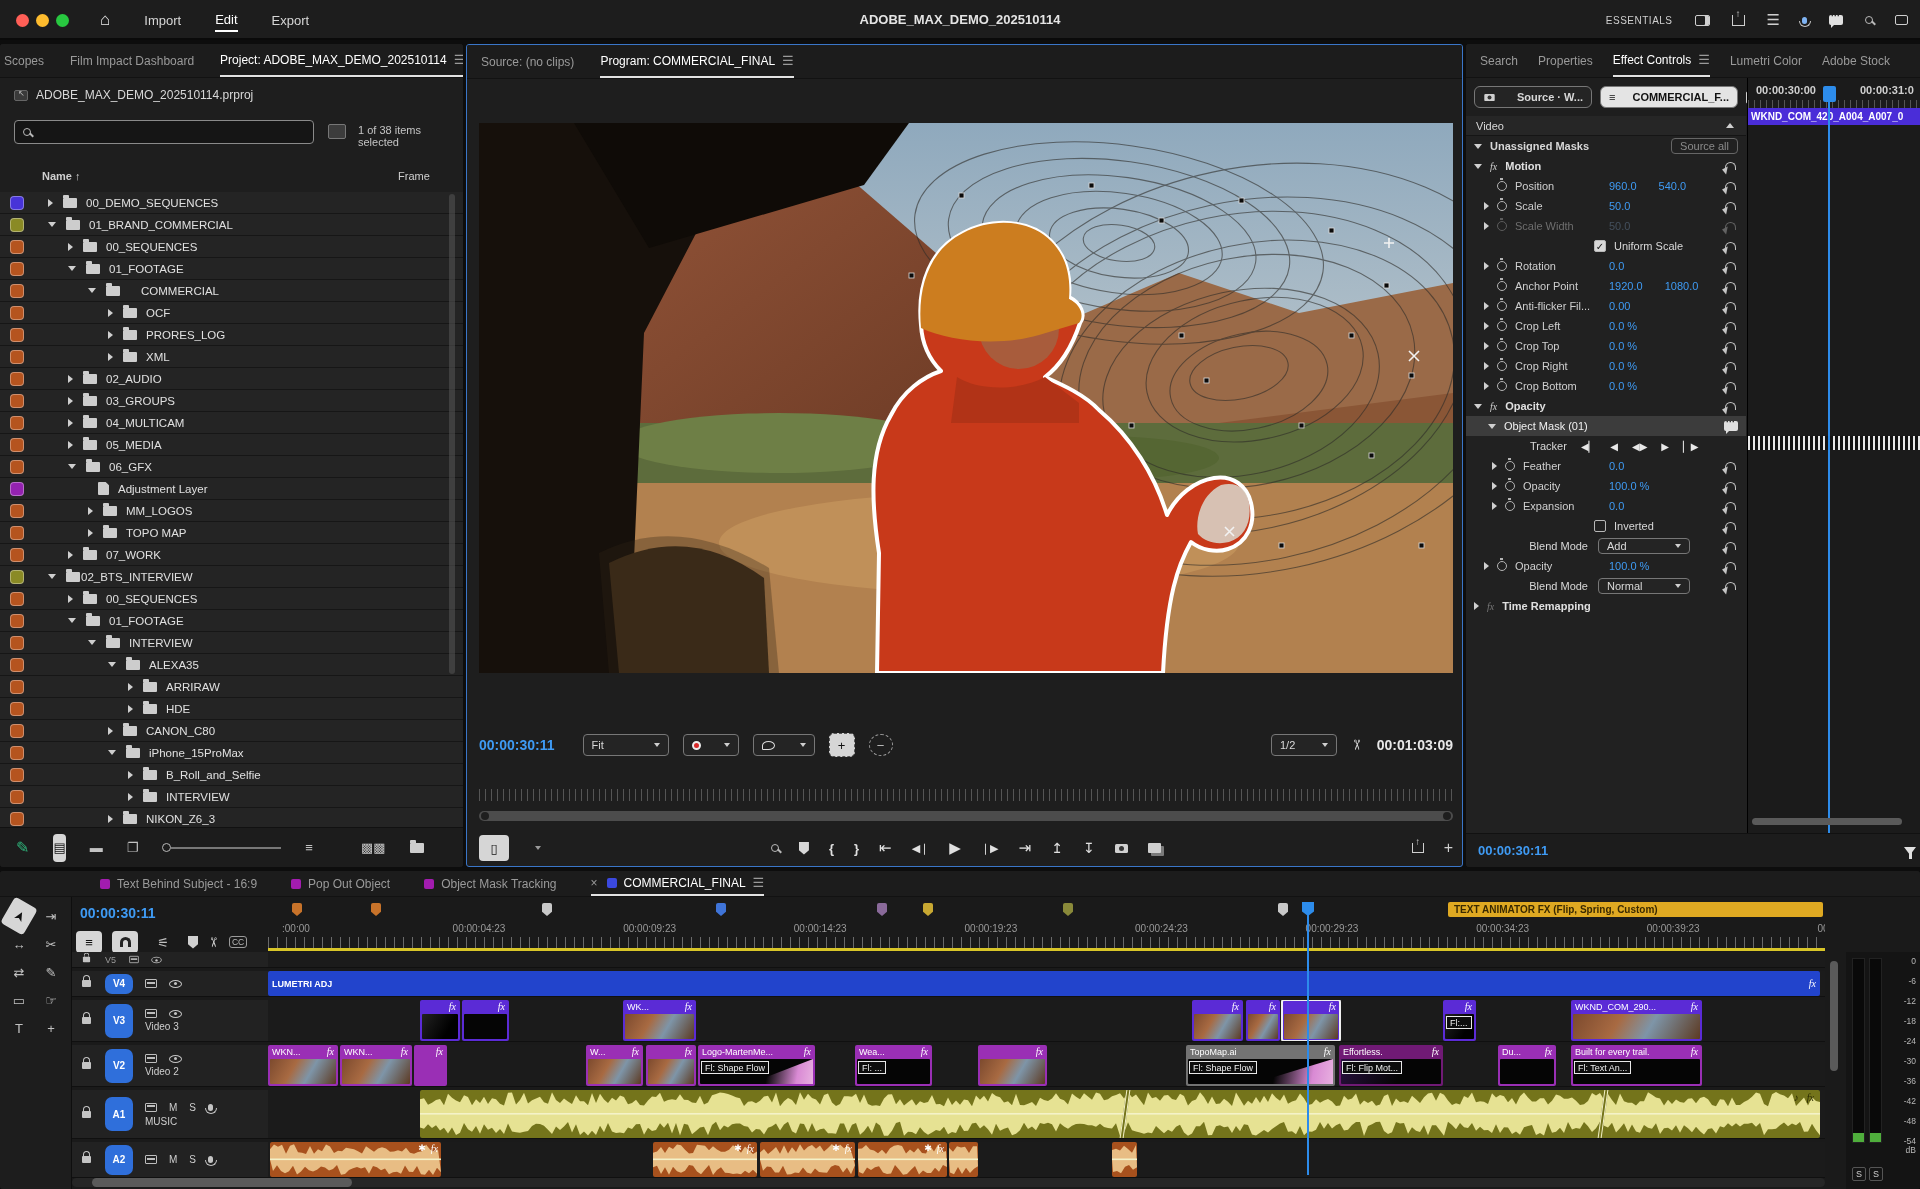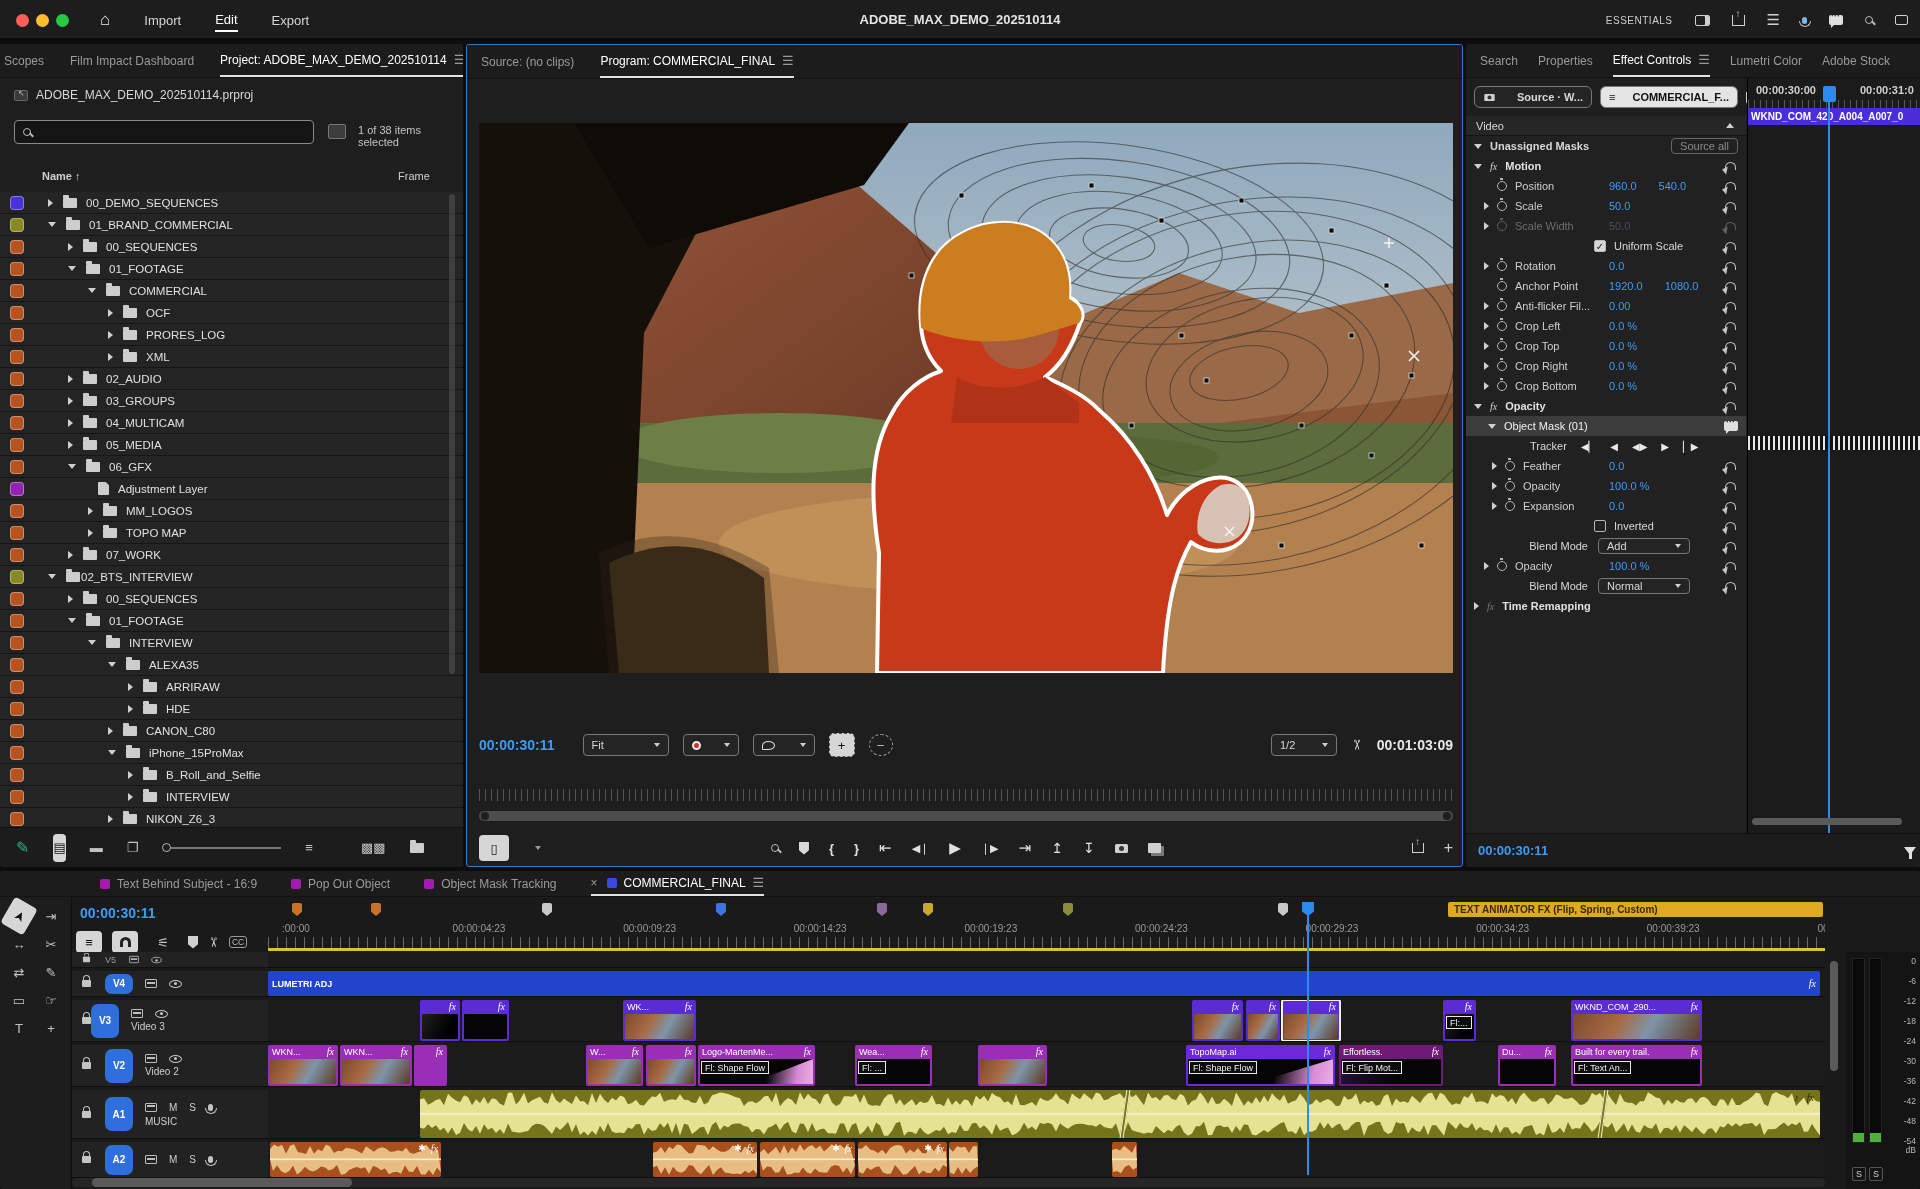--- a/index.html
+++ b/index.html
@@ -150,21 +150,21 @@
         <div class="trow" style="top: 66px;">
           <span class="chip" style="background: rgb(181, 84, 31); margin-left: 10px;"></span>
           <span class="chev-d" style="margin-left: 44px;"></span>
           <span class="fold" style="margin-left: 10px;"></span>
           <span style="margin-left: 9px; color: rgb(224, 224, 224); font-size: 11.5px; white-space: nowrap;">01_FOOTAGE</span>
         </div>
         <div class="trow" style="top: 88px;">
           <span class="chip" style="background: rgb(181, 84, 31); margin-left: 10px;"></span>
           <span class="chev-d" style="margin-left: 64px;"></span>
           <span class="fold" style="margin-left: 10px;"></span>
-          <span style="margin-left: 9px; color: rgb(224, 224, 224); font-size: 11.5px; white-space: nowrap;">COMMERCIAL</span>
+          <span style="margin-left: 21px; color: rgb(224, 224, 224); font-size: 11.5px; white-space: nowrap;">COMMERCIAL</span>
         </div>
         <div class="trow" style="top: 110px;">
           <span class="chip" style="background: rgb(181, 84, 31); margin-left: 10px;"></span>
           <span class="chev-r" style="margin-left: 84px;"></span>
           <span class="fold" style="margin-left: 10px;"></span>
           <span style="margin-left: 9px; color: rgb(224, 224, 224); font-size: 11.5px; white-space: nowrap;">OCF</span>
         </div>
         <div class="trow" style="top: 132px;">
           <span class="chip" style="background: rgb(181, 84, 31); margin-left: 10px;"></span>
           <span class="chev-r" style="margin-left: 84px;"></span>
@@ -798,21 +798,21 @@
         <div style="position: absolute; left: 268px; width: 1557px; background: rgb(27, 27, 27); border-bottom: 1px solid rgb(16, 16, 16); overflow: hidden; top: 19px; height: 26px;">
           <div class="clip" style="left: 0px; width: 1552px; top: 0px; height: 25px; background: rgb(34, 68, 204);">
             <div class="clipbar" style="height: 100%;">
               <span style="font-weight: bold;">LUMETRI ADJ</span>
               <span class="fxb">fx</span>
             </div>
           </div>
         </div>
         <div class="thead" style="top: 48px; height: 42px;">
           <span class="lk" style="margin-left: 10px;"></span>
-          <span class="badge" style="margin-left: 0; width: 28px; height: 34px;">V3</span>
+          <span class="badge" style="margin-left: 14px; width: 28px; height: 34px;">V3</span>
           <div style="margin-left: 12px; display: flex; flex-direction: column; gap: 3px;">
             <div style="display: flex; gap: 12px; align-items: center;">
               <span class="patch"></span>
               <span class="eye"></span>
             </div>
             <span style="color: rgb(207, 207, 207); font-size: 10px;">Video 3</span>
           </div>
         </div>
         <div style="position: absolute; left: 268px; width: 1557px; background: rgb(27, 27, 27); border-bottom: 1px solid rgb(16, 16, 16); overflow: hidden; top: 48px; height: 42px;">
           <div class="clip" style="left: 152px; width: 40px; top: 0px; height: 41px; background: rgb(91, 43, 214);">
@@ -937,21 +937,21 @@
             <div class="thm-black" style="position: absolute; inset: 14px 2px 2px; border-radius: 1px;"></div>
             <div class="sub">Fl: ...</div>
           </div>
           <div class="clip" style="left: 710px; width: 69px; top: 0px; height: 41px; background: rgb(154, 47, 181);">
             <div class="clipbar">
               <span style="overflow: hidden;"></span>
               <span class="fxb">fx</span>
             </div>
             <div class="thm-canyon" style="position: absolute; inset: 14px 2px 2px; border-radius: 1px;"></div>
           </div>
-          <div class="clip" style="left: 918px; width: 149px; top: 0px; height: 41px; background: #6d28d9;">
+          <div class="clip" style="left: 918px; width: 149px; top: 0px; height: 41px; background: #737373;">
             <div class="clipbar">
               <span style="overflow: hidden;">TopoMap.ai</span>
               <span class="fxb">fx</span>
             </div>
             <div class="thm-black" style="position: absolute; inset: 14px 2px 2px; border-radius: 1px;"></div>
             <div style="position: absolute; right: 2px; top: 14px; bottom: 2px; width: 55%; background: linear-gradient(100deg, transparent 30%, rgb(217, 138, 212) 75%, rgb(232, 176, 224)); clip-path: polygon(100% 0px, 100% 100%, 0px 100%);"></div>
             <div class="sub">Fl: Shape Flow</div>
           </div>
           <div class="clip" style="left: 1071px; width: 104px; top: 0px; height: 41px; background: #701a75;">
             <div class="clipbar">

